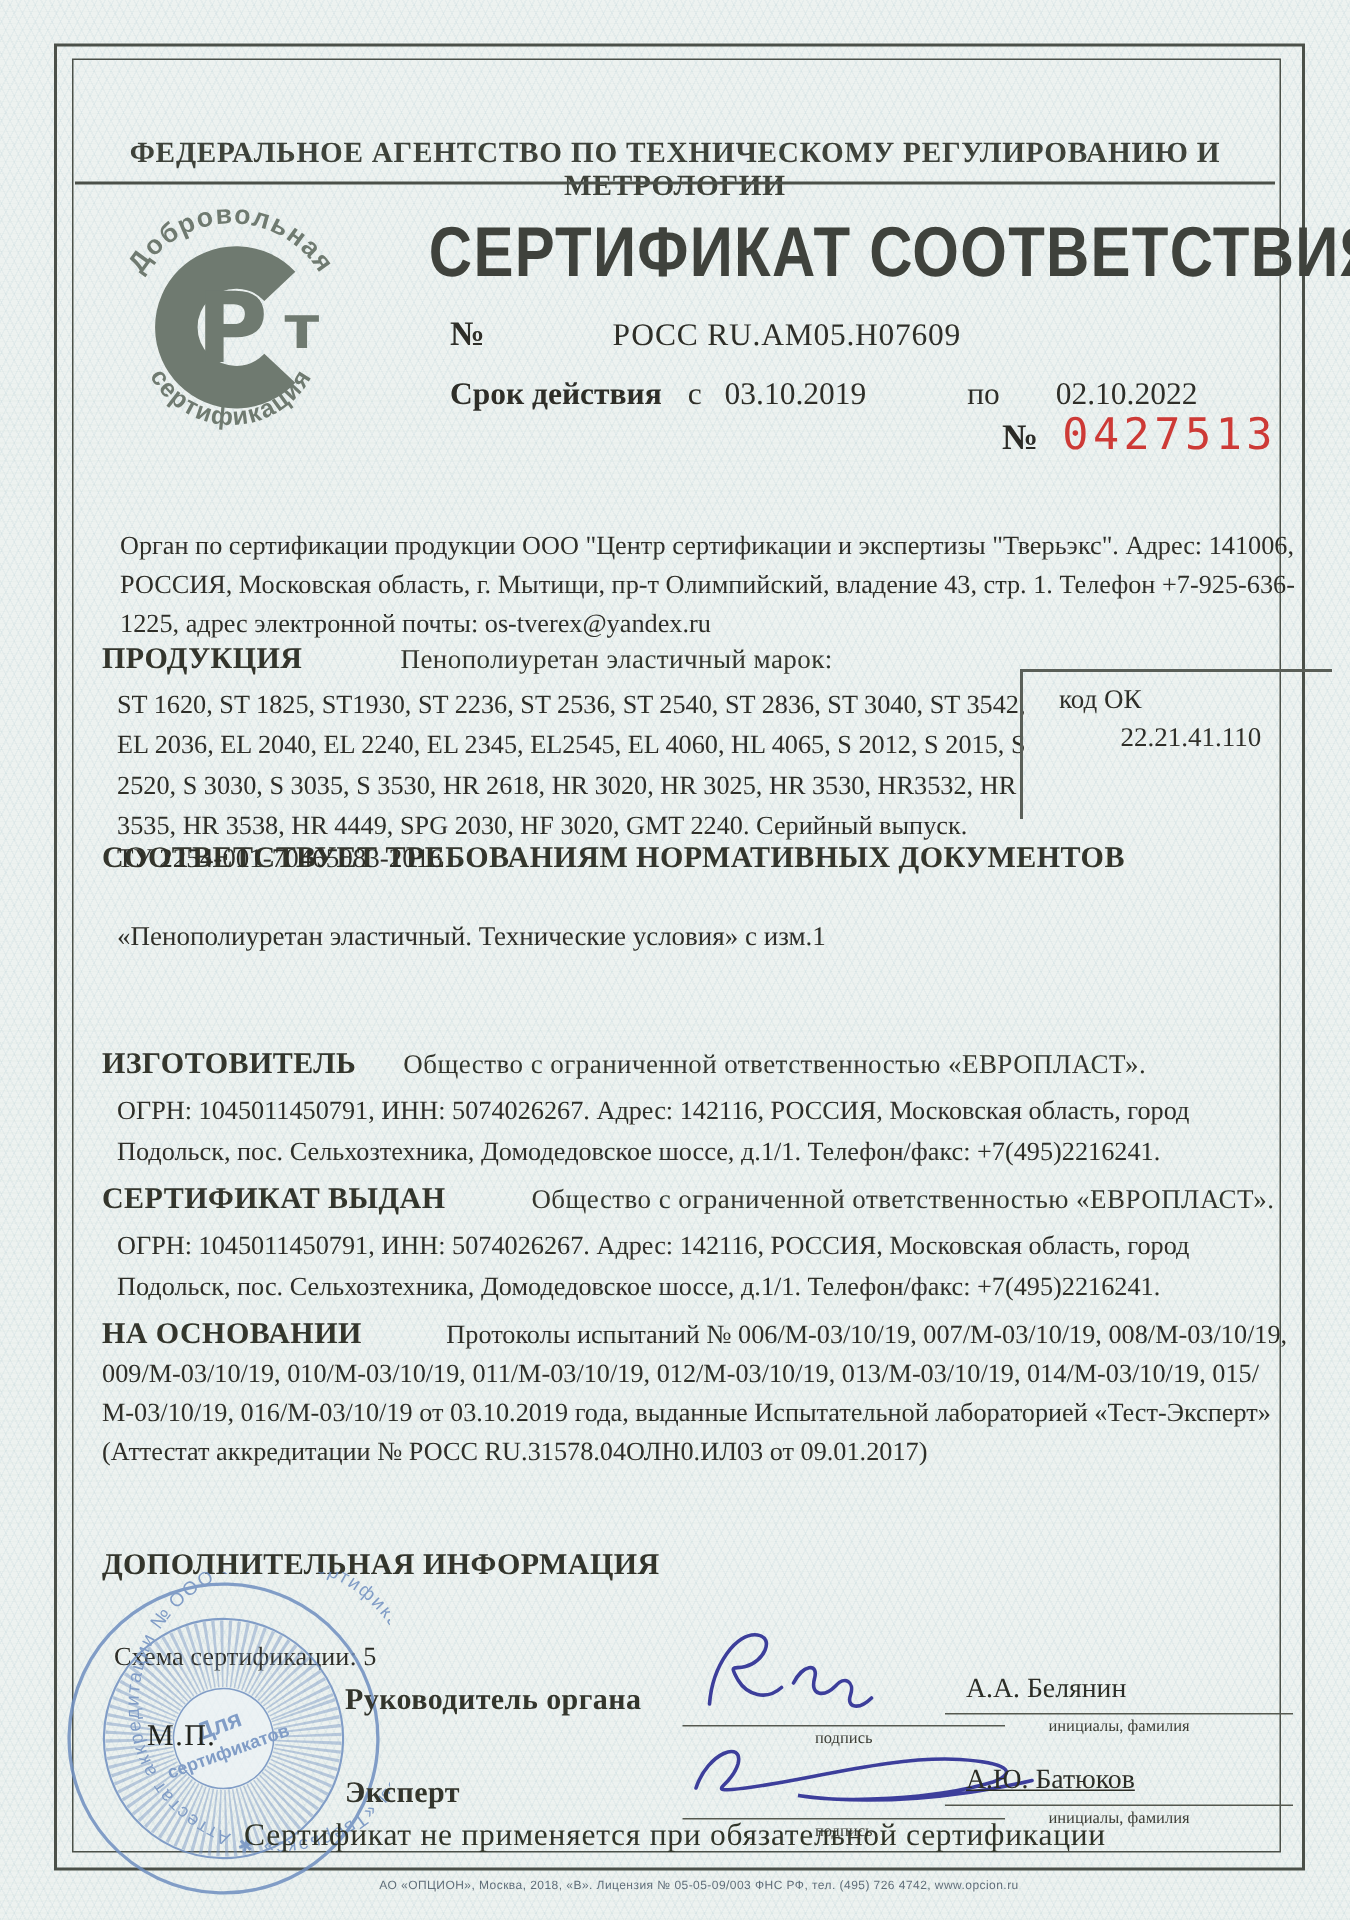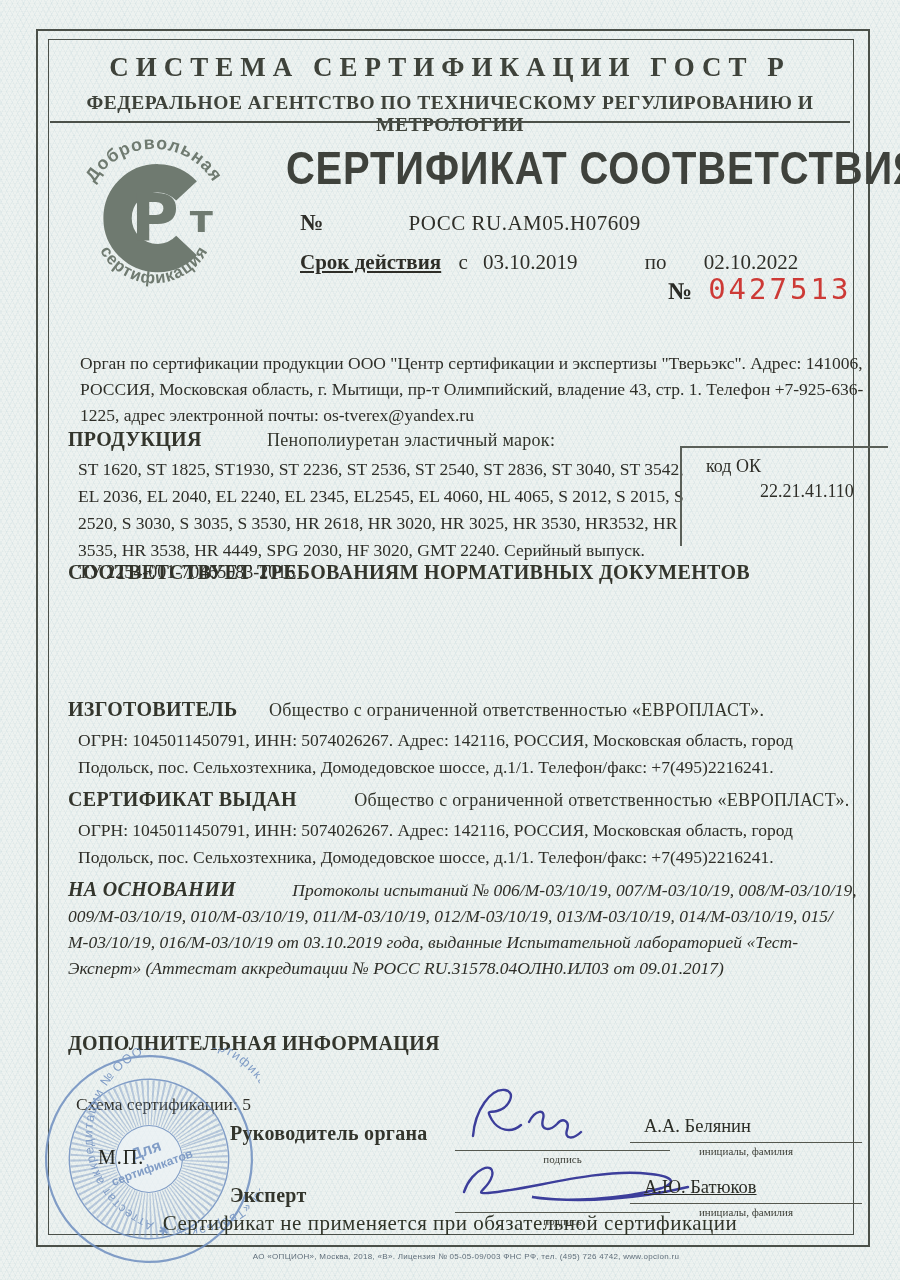--- a/index.html
+++ b/index.html
@@ -23,51 +23,51 @@
   .title{
     left:240px; top:140px; width:612px; text-align:center;
     font-family:"Liberation Sans", sans-serif; font-weight:bold; font-size:47px;
     letter-spacing:1px; color:#3f423c; transform:scaleX(.85); transform-origin:center;
     white-space:nowrap;
   }
   .cert-no-line{left:300px; top:210px; font-size:21px;}
   .cert-no-line .no-sign{font-weight:bold; font-size:23px;}
   .cert-no-line .no-val{margin-left:80px; letter-spacing:.5px;}
   .validity{left:300px; top:250px; font-size:21px;}
-  .validity .lbl{font-weight:bold;text-decoration:underline;}
+  .validity .lbl{font-weight:bold;}
   .validity .from-lbl{margin-left:12px;}
   .validity .from-date{margin-left:10px;}
   .validity .to-lbl{margin-left:62px;}
   .validity .to-date{margin-left:32px;margin-top:48px;}
   .blank-no{left:668px; top:272px; white-space:nowrap;}
   .blank-no .no-sign{font-weight:bold; font-size:24px; color:#2b2b26;}
   .blank-no .digits{font-family:"DejaVu Sans Mono", monospace; font-size:29px; letter-spacing:3px; color:#cd3a36; margin-left:12px;}
   
   .sec-label{font-weight:bold; font-size:20px; color:#33352c; letter-spacing:.3px;}
   .para{font-size:17.5px; line-height:26px;}
   .sec-body-label{left:68px; top:306px; white-space:nowrap;}
   .sec-body-label .code{font-weight:normal; font-size:19px; margin-left:42px; letter-spacing:.5px;}
   .sec-body-text{left:80px; top:350px; width:784px;}
   .sec-product-label{left:68px; top:428px; white-space:nowrap;}
   .sec-product-label .intro{font-weight:normal; font-size:18px; margin-left:60px;}
   .sec-product-text{left:78px; top:456px; width:606px; line-height:27px; font-size:17.5px;}
   .code-box{width:182px; border-top:2px solid #5a5f58; border-left:2px solid #5a5f58; padding:8px 0 0 24px; font-size:18px;}
-  .code-box .cval{display:block; margin-left:54px; margin-top:4px;}
+  .code-box .cval{display:block; margin-left:41px; margin-top:4px;}
   .box-ok{left:680px; top:446px; height:90px;}
   .box-tnved{left:680px; top:577px; height:100px;}
   .sec-comply-label{left:68px; top:561px;}
   .comply-l1{left:78px; top:562px; font-size:18px;}
   .comply-l2{left:78px; top:614px; font-size:18px;}
   .sec-maker-label{left:68px; top:698px; white-space:nowrap;}
   .sec-maker-label .nm{font-weight:normal; font-size:18px; margin-left:26px;}
   .maker-text{left:78px; top:727px; width:784px; line-height:27px;}
   .sec-issued-label{left:68px; top:788px; white-space:nowrap;}
   .sec-issued-label .nm{font-weight:normal; font-size:18px; margin-left:52px;}
   .issued-text{left:78px; top:817px; width:784px; line-height:27px;}
-  .basis{left:68px; top:876px; width:796px; line-height:26px; font-size:17.5px;font-style:italic;}
+  .basis{left:68px; top:876px; width:796px; line-height:26px; font-size:17.5px;}
   .basis .sec-label{margin-right:52px;}
   .sec-add-label{left:68px; top:1032px;}
   .scheme{left:76px; top:1094px; font-size:17.5px;}
   
   .stamp{left:38px; top:1048px; opacity:.85;}
   .mp{left:98px; top:1146px; font-size:20px; letter-spacing:1px; color:#23251f;}
   .role1{left:230px; top:1122px;}
   .role2{left:230px; top:1184px;}
   .sig-line{border-top:1.5px solid #55584f; height:0;}
   .sig-line-1{left:455px; top:1150px; width:215px;}
@@ -89,21 +89,20 @@
   .fine-print{left:0; top:1252px; width:900px; text-align:center; font-family:"Liberation Sans", sans-serif; font-size:8px; color:#5f6d79; letter-spacing:.3px;padding-left:16px;}
 </style>
 </head>
 <body>
 
 <div class="page">
 
   <div class="abs border-outer"></div>
   <div class="abs border-inner"></div>
 
-  <div class="abs h1">СИСТЕМА СЕРТИФИКАЦИИ ГОСТ Р</div>
   <div class="abs h2">ФЕДЕРАЛЬНОЕ АГЕНТСТВО ПО ТЕХНИЧЕСКОМУ РЕГУЛИРОВАНИЮ И МЕТРОЛОГИИ</div>
   <div class="abs header-rule"></div>
 
   <svg class="abs" style="left:70px; top:130px;" width="168" height="168" viewBox="0 0 160 160">
     <defs>
       <path id="arcTop" d="M 14,84 A 66,66 0 0 1 146,84"></path>
       <path id="arcBottom" d="M 22,88 A 58,58 0 0 0 138,88"></path>
     </defs>
     <text font-family="Liberation Sans, sans-serif" font-weight="bold" font-size="17" fill="#6f7a70" letter-spacing="1">
       <textPath href="#arcTop" startOffset="50%" text-anchor="middle">Добровольная</textPath>
@@ -143,20 +142,21 @@
     <span class="intro">Пенополиуретан эластичный марок:</span>
   </div>
   <div class="abs sec-product-text">ST 1620, ST 1825, ST1930, ST 2236, ST 2536, ST 2540, ST 2836, ST 3040, ST 3542, EL 2036, EL 2040, EL 2240, EL 2345, EL2545, EL 4060, HL 4065, S 2012, S 2015, S 2520, S 3030, S 3035, S 3530, HR 2618, HR 3020, HR 3025, HR 3530, HR3532, HR 3535, HR 3538, HR 4449, SPG 2030, HF 3020, GMT 2240. Серийный выпуск.</div>
   <div class="abs code-box box-ok">
     <span>код ОК</span>
     <span class="cval">22.21.41.110</span>
   </div>
 
   <div class="abs sec-label sec-comply-label">СООТВЕТСТВУЕТ ТРЕБОВАНИЯМ НОРМАТИВНЫХ ДОКУМЕНТОВ</div>
   <div class="abs comply-l1">ТУ 2254-001-70465083-2016</div>
+  <div class="abs comply-l2">«Пенополиуретан эластичный. Технические условия» с изм.1</div>
 
   <div class="abs sec-label sec-maker-label">
     <span>ИЗГОТОВИТЕЛЬ</span>
     <span class="nm">Общество с ограниченной ответственностью «ЕВРОПЛАСТ».</span>
   </div>
   <div class="abs para maker-text">ОГРН: 1045011450791, ИНН: 5074026267. Адрес: 142116, РОССИЯ, Московская область, город Подольск, пос. Сельхозтехника, Домодедовское шоссе, д.1/1. Телефон/факс: +7(495)2216241.</div>
 
   <div class="abs sec-label sec-issued-label">
     <span>СЕРТИФИКАТ ВЫДАН</span>
     <span class="nm">Общество с ограниченной ответственностью «ЕВРОПЛАСТ».</span>

